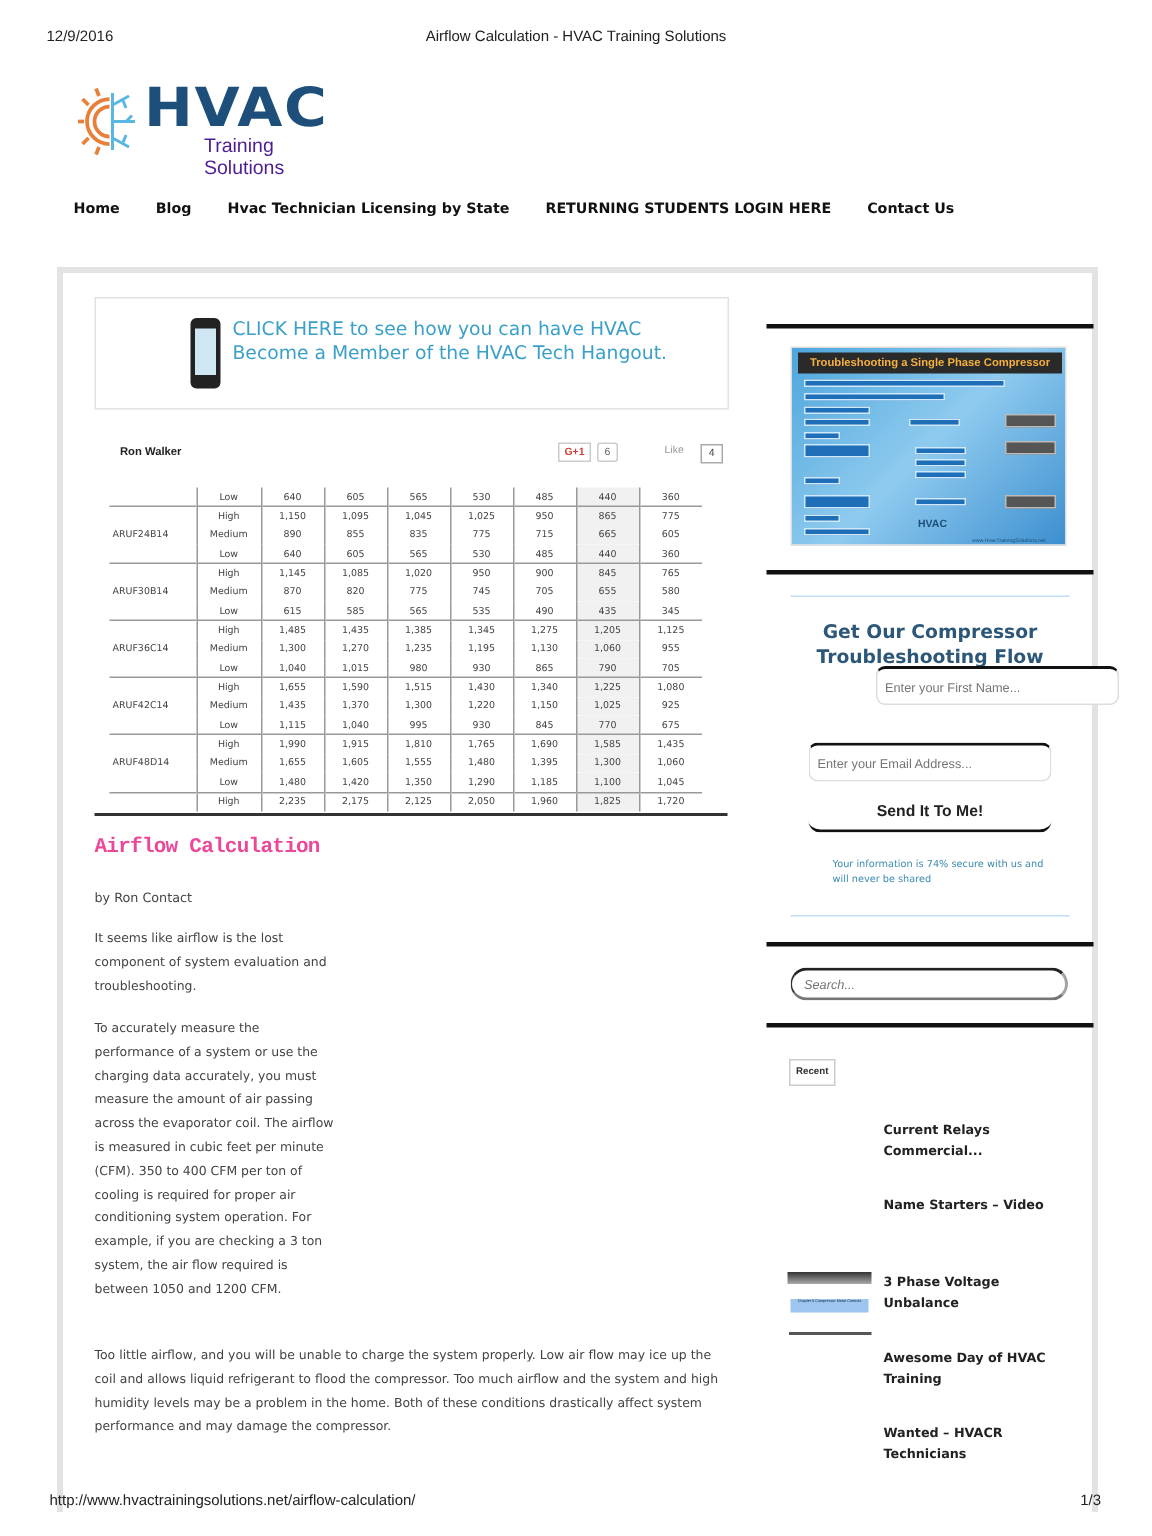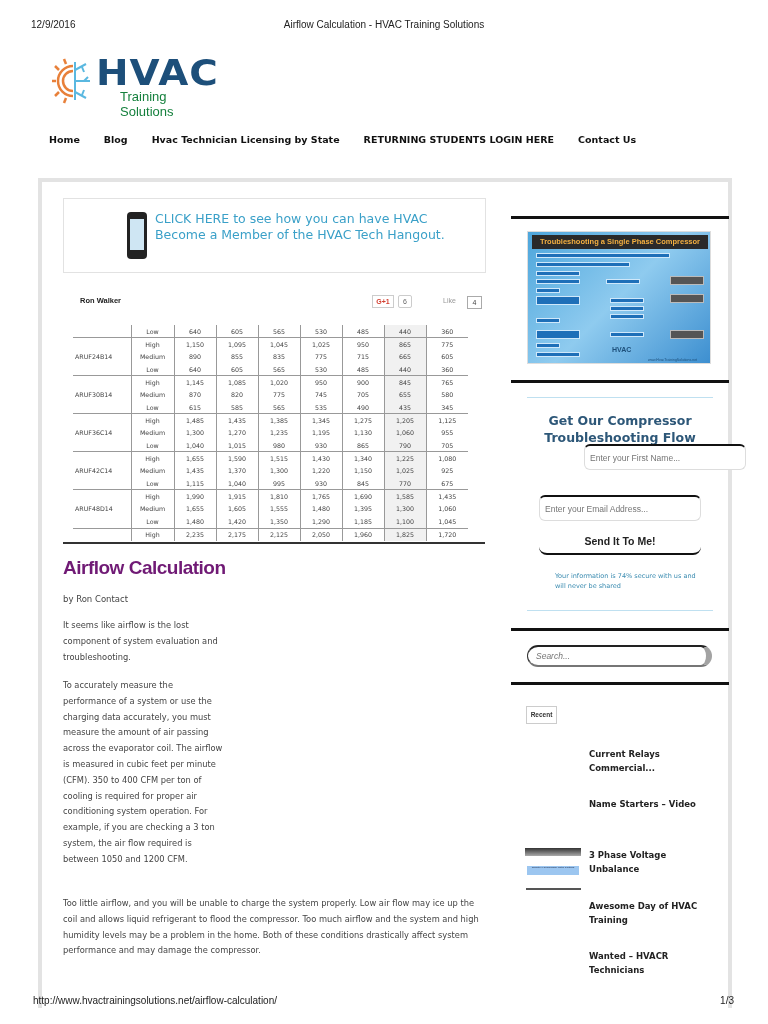--- a/index.html
+++ b/index.html
@@ -7,21 +7,21 @@
   .print-header { position: absolute; top: 19px; left: 0; width: 768px; font-size: 10px; color: #222; }
   .print-header .date { position: absolute; left: 31px; text-align: center; }
   .print-header .title { position: absolute; left: 0; width: 768px; text-align: center; }
   .print-footer { position: absolute; top: 995px; left: 0; width: 768px; font-size: 10px; color: #222; }
   .print-footer .url { position: absolute; left: 33px; }
   .print-footer .page { position: absolute; right: 34px; }
 
   .logo { position: absolute; left: 52px; top: 56px; width: 170px; height: 52px; }
   .logo .sun { position: absolute; left: 0; top: 2px; width: 42px; height: 46px; }
   .logo .hvac { position: absolute; left: 44px; top: -4px; font-family: "DejaVu Sans", sans-serif; font-size: 36px; font-weight: bold; color: #1d4f7a; letter-spacing: 1px; transform: scaleX(1.08); transform-origin: left; }
-  .logo .sub { position: absolute; left: 68px; top: 33px; font-size: 13px; color: #15803d; }
+  .logo .sub { position: absolute; left: 84px; top: 33px; font-size: 13px; color: #4c1d95; }
 
   .nav { position: absolute; top: 134px; left: 49px; display: flex; gap: 0; font-family: "DejaVu Sans", sans-serif; font-size: 9.5px; font-weight: bold; color: #111; }
   .nav span { margin-right: 24px; cursor: pointer; }
 
   .frame { position: absolute; left: 38px; top: 178px; width: 694px; height: 830px; border: 4px solid #e3e3e3; border-bottom: none; }
 
   .banner { position: absolute; left: 63px; top: 198px; width: 423px; height: 75px; border: 1px solid #e2e2e2; background: #fff; }
   .banner .phone { position: absolute; left: 63px; top: 13px; width: 20px; height: 47px; background: #222; border-radius: 4px; }
   .banner .phone::after { content: ""; position: absolute; left: 3px; top: 7px; width: 14px; height: 31px; background: #cfe6f3; }
   .banner .text { position: absolute; left: 91px; top: 12px; font-family: "DejaVu Sans", sans-serif; font-size: 12.5px; line-height: 15.5px; color: #3aa0c8; }
@@ -34,21 +34,21 @@
 
   table.cfm { position: absolute; left: 73px; top: 325px; border-collapse: collapse; font-family: "DejaVu Sans", sans-serif; font-size: 6.3px; color: #444; }
   table.cfm td { height: 12.7px; text-align: center; padding: 0; }
   table.cfm td.model { width: 58px; text-align: left; padding-left: 2px; }
   table.cfm td.speed { width: 43px; border-left: 1px solid #999; }
   table.cfm td.val { width: 42px; border-left: 1px solid #999; }
   table.cfm td.shade { background: #f1f1f1; }
   table.cfm tr.grp-top td { border-top: 1px solid #999; }
   .table-rule { position: absolute; left: 63px; top: 542px; width: 422px; height: 1.5px; background: #333; }
 
-  .post-title { position: absolute; left: 63px; top: 557px; font-family: Liberation Sans, sans-serif; font-size: 19px; color: #701a75; letter-spacing: -0.5px; }
+  .post-title { position: absolute; left: 63px; top: 557px; font-family: Liberation Mono, monospace; font-size: 14px; color: #ec4899; letter-spacing: -0.5px; }
   .byline { position: absolute; left: 63px; top: 594px; font-family: "DejaVu Sans", sans-serif; font-size: 8.5px; color: #444; }
   .para { position: absolute; left: 63px; font-family: "DejaVu Sans", sans-serif; font-size: 8.3px; line-height: 15.8px; color: #444; }
   .p1 { top: 618px; width: 160px; }
   .p2 { top: 678px; width: 160px; }
   .p3 { top: 896px; width: 420px; }
 
   
   .sb-rule { position: absolute; left: 511px; width: 218px; height: 3px; background: #111; }
   .sb-img { position: absolute; left: 527px; top: 231px; width: 184px; height: 133px; background: linear-gradient(135deg,#4da6dc,#8fcbef 50%,#3d8fd0); border: 1px solid #ddd; overflow: hidden; }
   .sb-img .hdr { position: absolute; left: 4px; top: 3px; width: 176px; height: 14px; background: #2a2a2a; color: #f5b040; font-size: 7.5px; font-weight: bold; text-align: center; line-height: 14px; }
@@ -56,21 +56,21 @@
   .sb-img .dk { position: absolute; height: 9px; background: #555; border: 1px solid #bbb; }
   .sb-img .logo2 { position: absolute; left: 84px; top: 114px; font-size: 7px; font-weight: bold; color: #1d4f7a; }
   .sb-img .site { position: absolute; left: 120px; top: 126px; font-size: 3.5px; color: #1d4f7a; }
 
   .light-line { position: absolute; left: 527px; width: 186px; height: 1px; background: #bfe0f0; }
   .optin-title { position: absolute; left: 540px; top: 412px; width: 160px; text-align: center; font-family: "DejaVu Sans", sans-serif; font-size: 12.5px; font-weight: bold; line-height: 17px; color: #2d5778; }
   .optin-input { position: absolute; left: 539px; width: 162px; height: 26px; border-radius: 6px; border: 1px solid #ddd; border-top: 2px solid #111; background: #fff; font-size: 8.5px; color: #555; padding: 6px 5px; }
   .optin-btn { position: absolute; left: 539px; top: 528px; width: 162px; height: 27px; border-radius: 8px; border-bottom: 2px solid #111; background: #fff; font-size: 10.5px; font-weight: bold; color: #222; text-align: center; line-height: 26px; }
   .secure { position: absolute; left: 555px; top: 571px; width: 150px; font-family: "DejaVu Sans", sans-serif; font-size: 6.5px; line-height: 10px; color: #3a8bb0; }
 
-  .search { position: absolute; left: 527px; top: 645px; width: 185px; height: 22px; border-radius: 11px; border-top: 2px solid #222; border-left: 1px solid #333; border-right: 6px solid #a3a3a3; background: #fff; font-size: 8.5px; font-style: italic; color: #222; padding: 4px 8px; }
+  .search { position: absolute; left: 527px; top: 645px; width: 185px; height: 22px; border-radius: 11px; border-top: 2px solid #222; border-left: 1px solid #333; border-right: 2px solid #a3a3a3; background: #fff; font-size: 8.5px; font-style: italic; color: #222; padding: 4px 8px; }
   .recent-tab { position: absolute; left: 526px; top: 706px; width: 31px; height: 18px; border: 1px solid #ccc; font-size: 6.5px; font-weight: bold; color: #333; text-align: center; line-height: 16px; }
   .recent-item { position: absolute; left: 589px; font-family: "DejaVu Sans", sans-serif; font-size: 8.5px; font-weight: bold; line-height: 14px; color: #222; width: 130px; }
   .thumb { position: absolute; left: 525px; top: 848px; width: 56px; height: 42px; background: #fff; }
   .thumb .top { position: absolute; left: 0; top: 0; width: 56px; height: 8px; background: linear-gradient(#333,#aaa); }
   .thumb .mid { position: absolute; left: 2px; top: 18px; width: 52px; height: 9px; background: #9cc6f0; font-size: 2.5px; text-align: center; color: #124; }
   .thumb .bot { position: absolute; left: 1px; top: 40px; width: 55px; height: 2px; background: #555; }
 </style>
 </head>
 <body>
 

